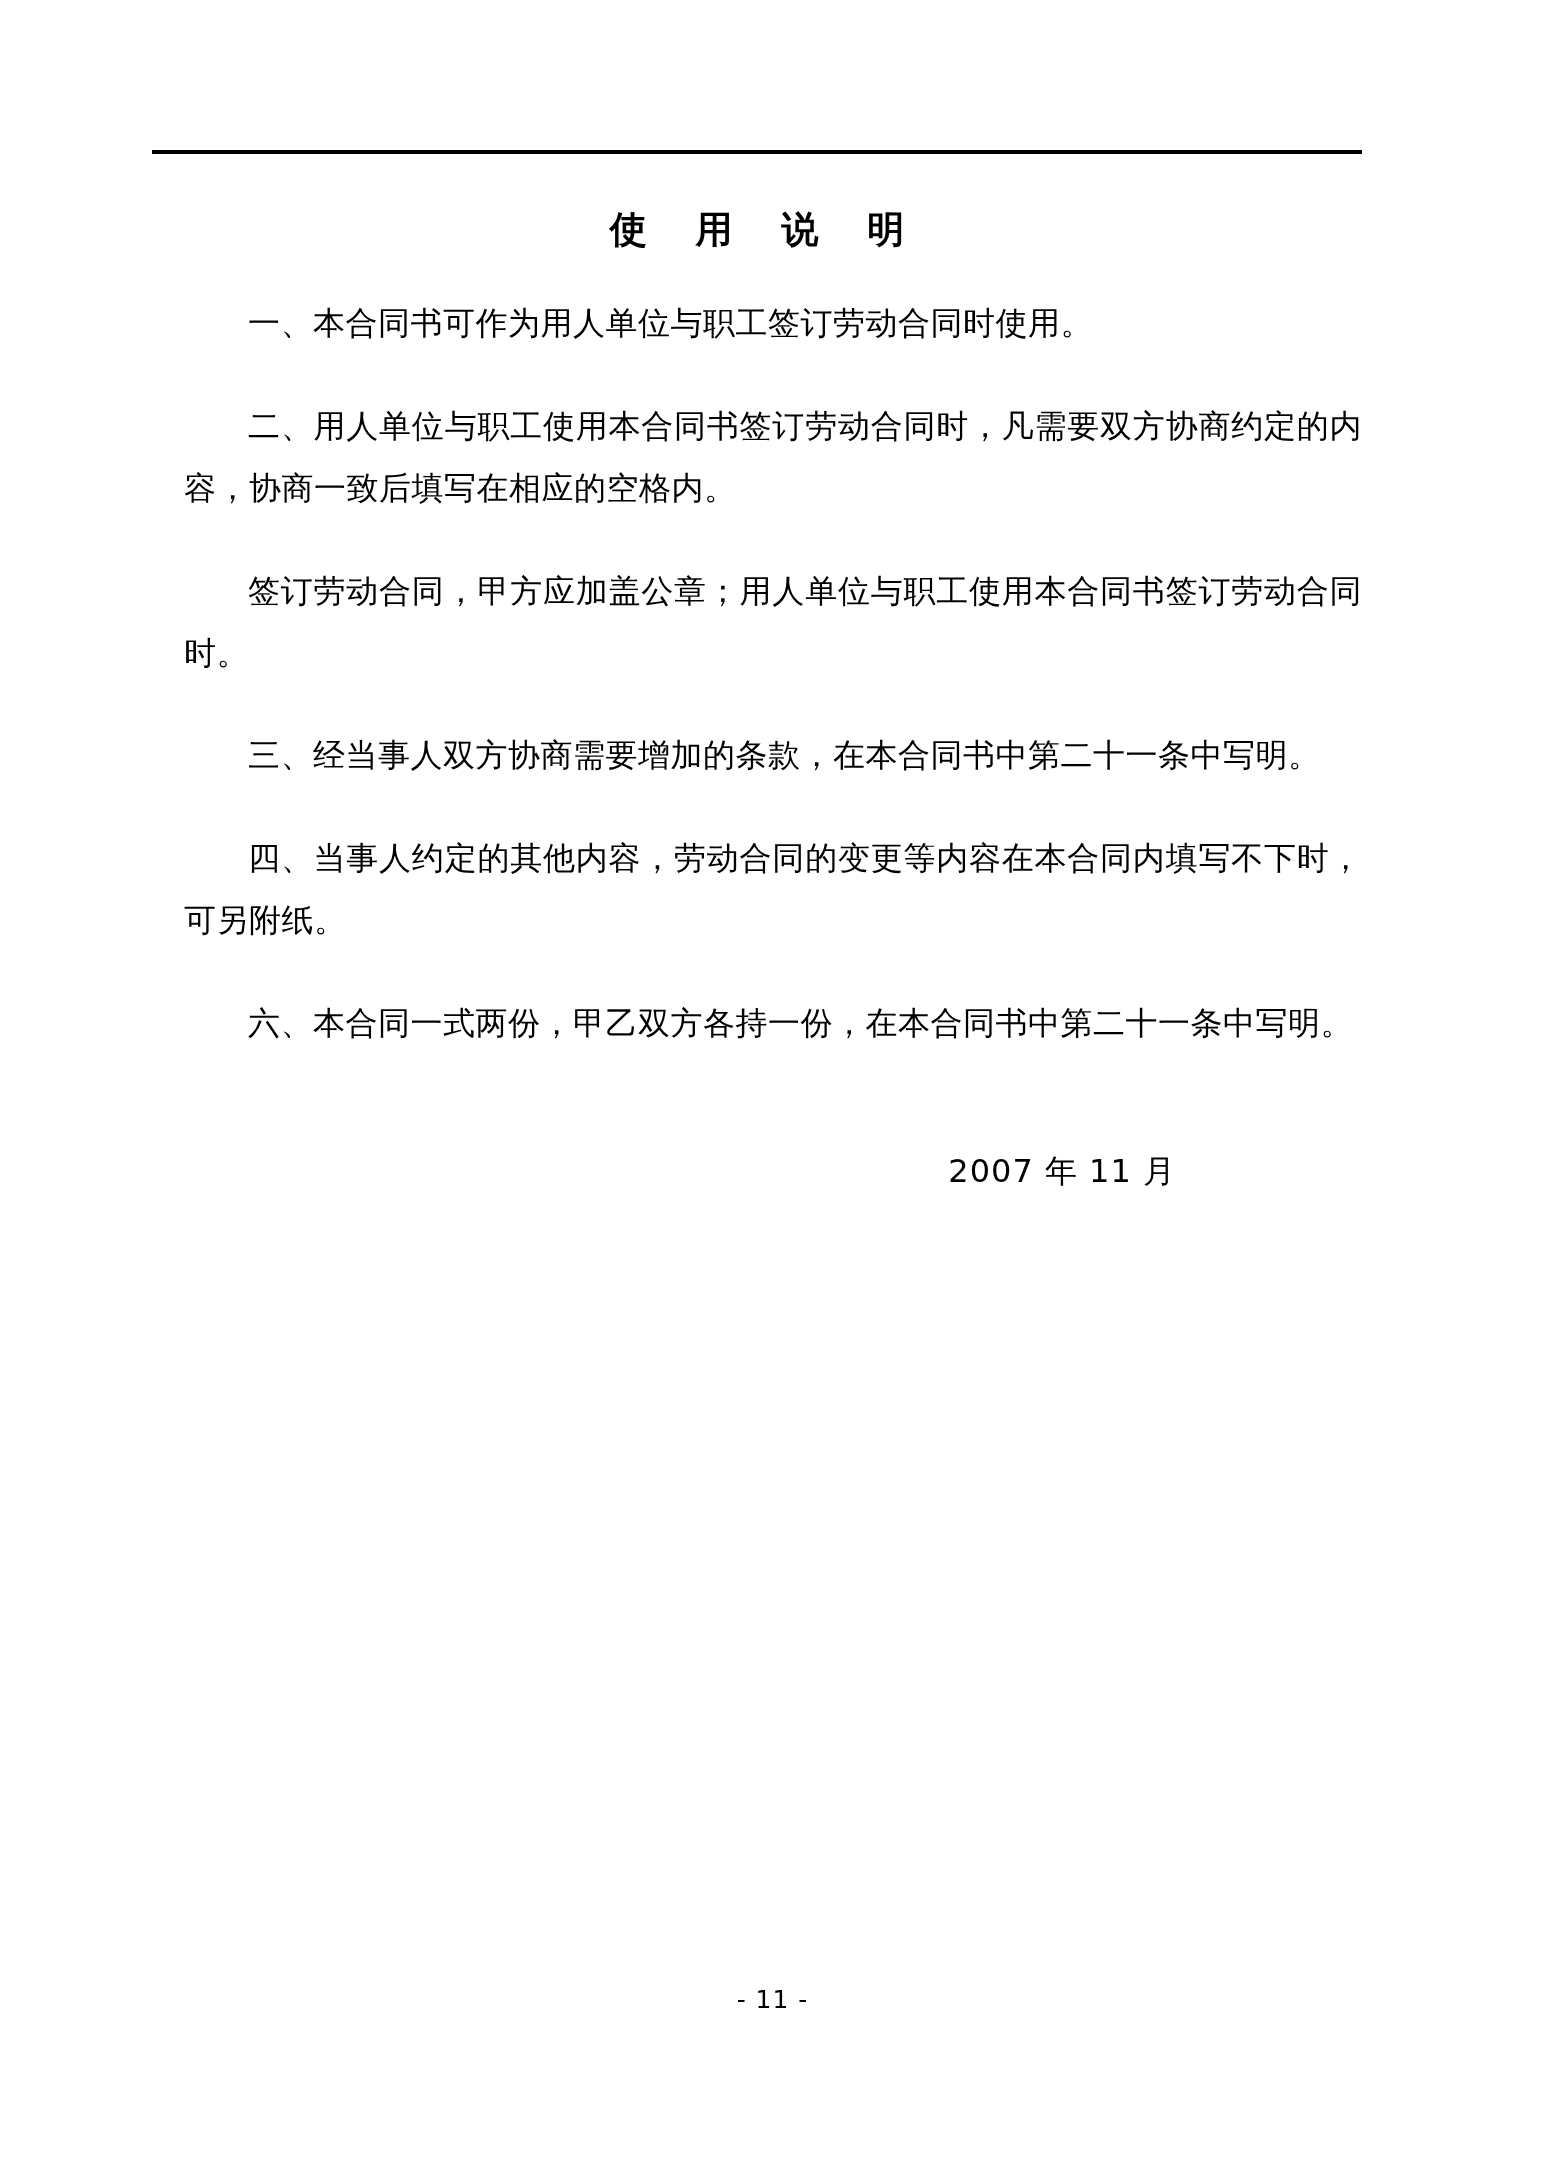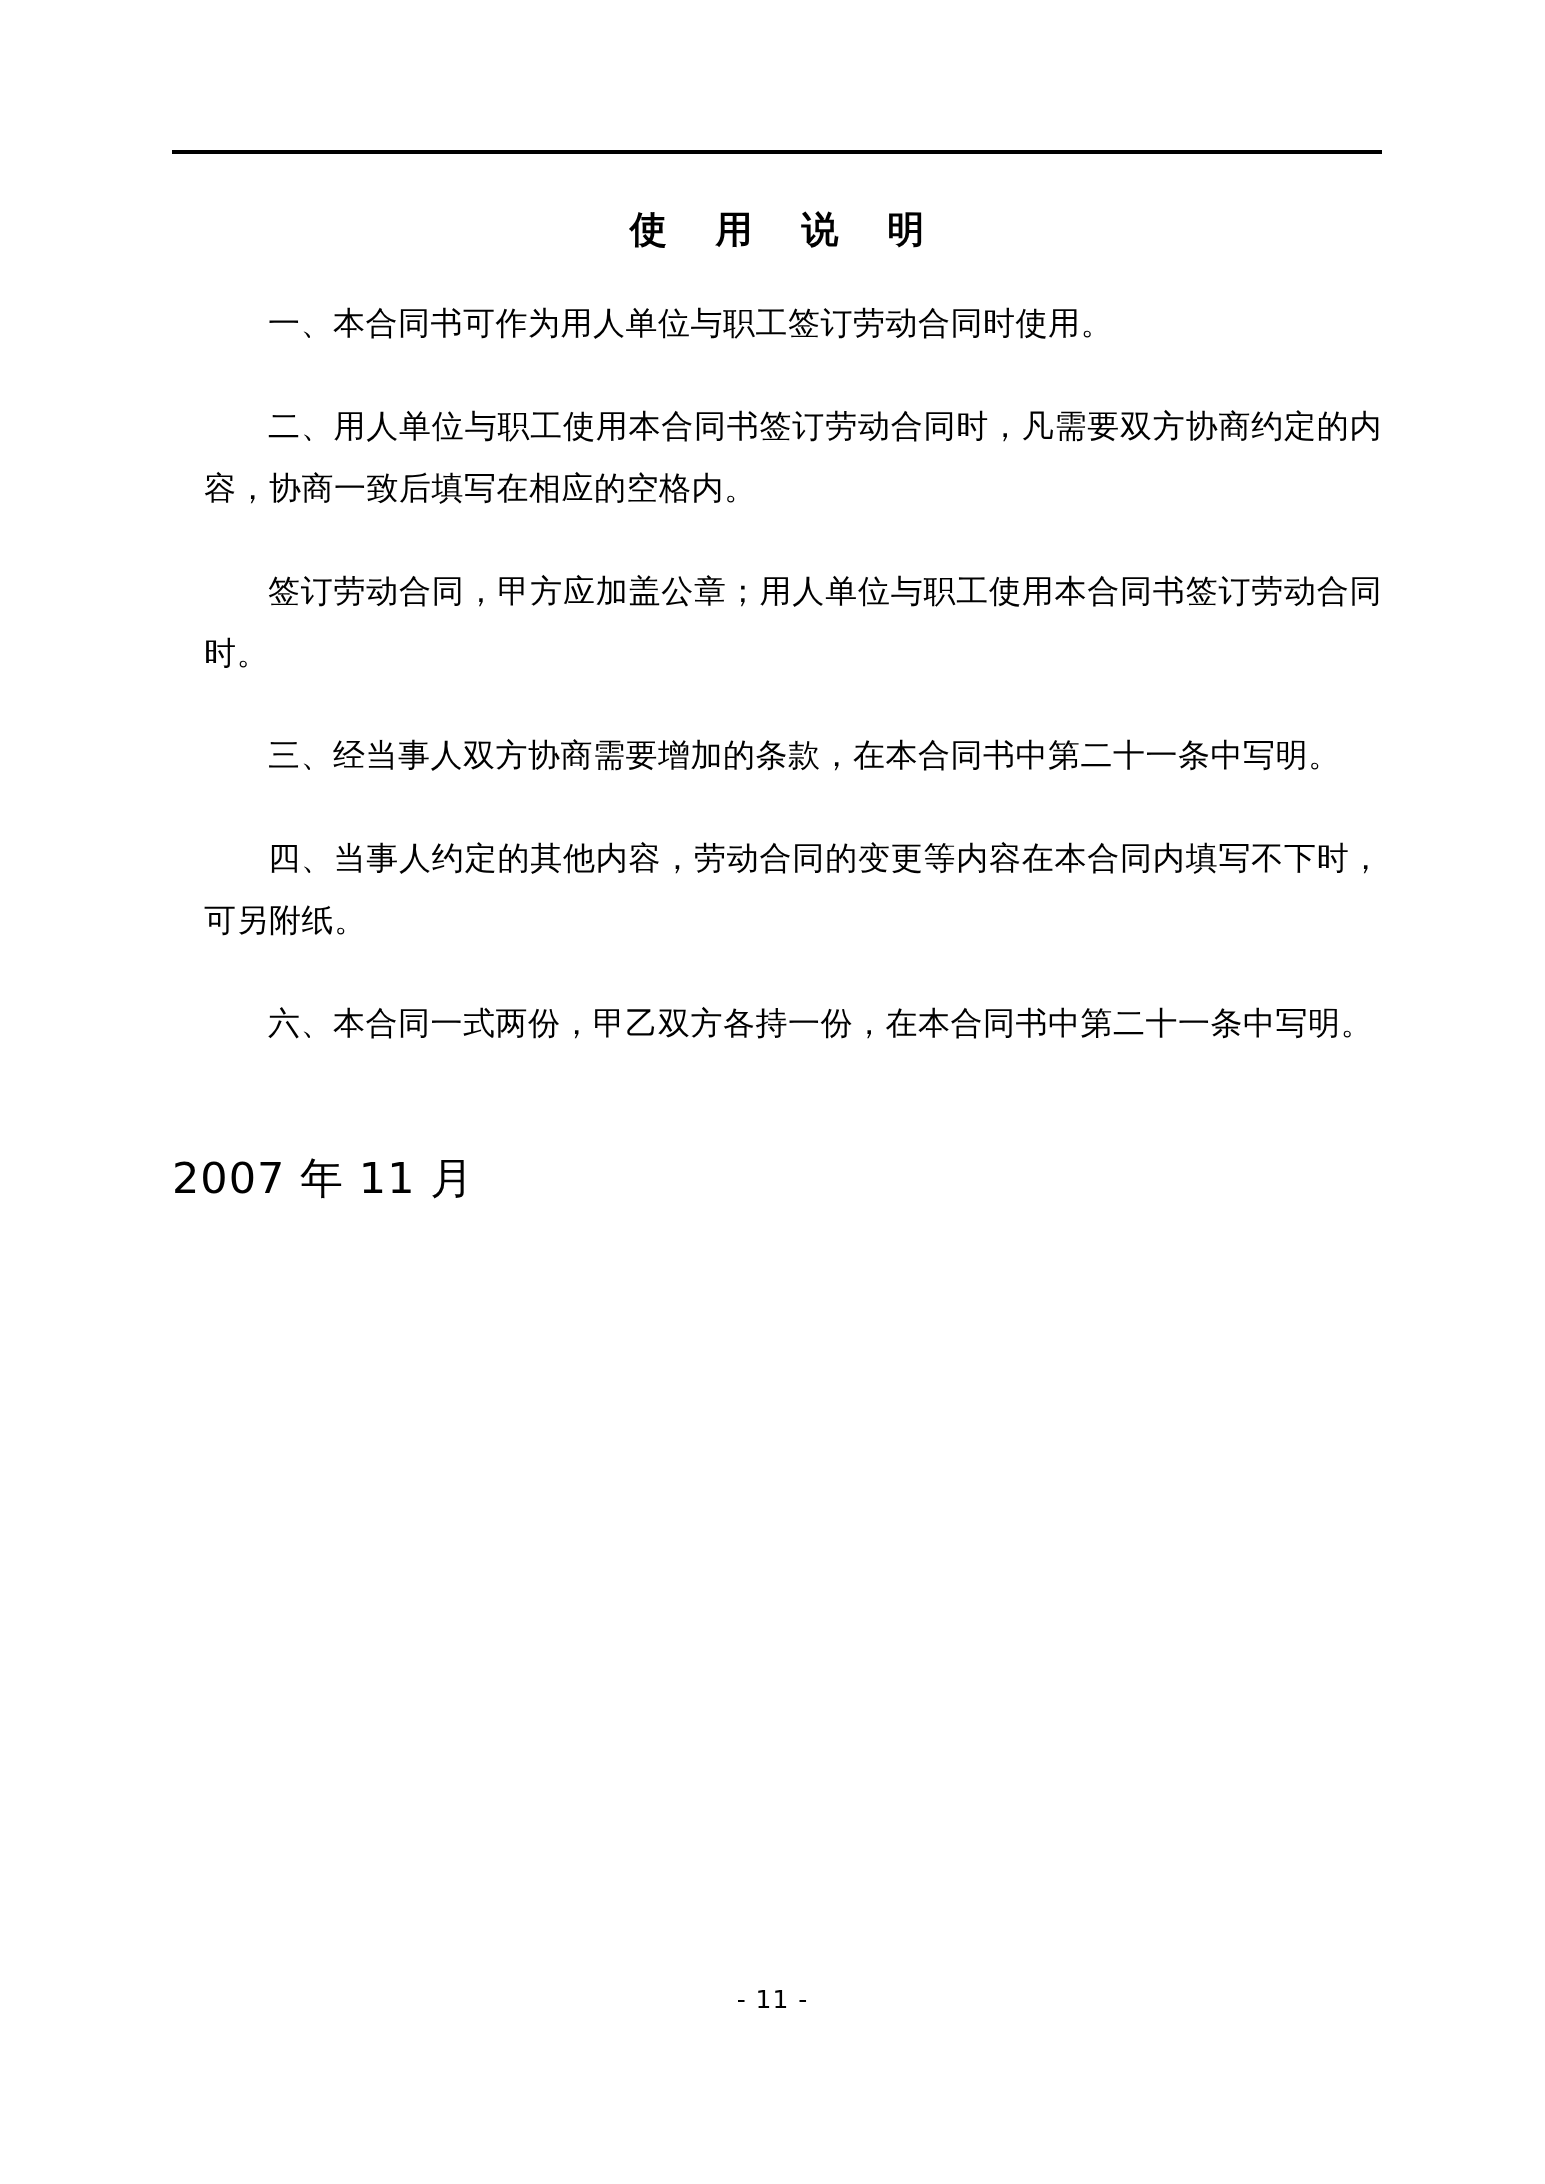--- a/index.html
+++ b/index.html
@@ -16,21 +16,21 @@
   }
   .page {
     position: relative;
     width: 1545px;
     height: 2184px;
     box-sizing: border-box;
     padding: 0;
   }
   .content {
     position: absolute;
-    left: 172px;
+    left: 152px;
     top: 150px;
     width: 1210px;
   }
   .top-rule {
     width: 1210px;
     height: 0;
     border-top: 4px solid #000000;
     margin: 0 0 0 0;
   }
   .doc-title {
@@ -49,23 +49,23 @@
     margin-top: 40px;
     text-align: justify;
     text-justify: inter-ideograph;
     letter-spacing: 0.5px;
   }
   .para.indent {
     text-indent: 64px;
     margin-left: 32px;
   }
   .signdate {
-    font-size: 43px;
+    font-size: 32px;
     margin-top: 96px;
-    text-align: left;
+    text-align: right;
     padding-right: 186px;
     letter-spacing: 1px;
   }
   .page-number {
     position: absolute;
     left: 0;
     right: 0;
     top: 1985px;
     text-align: center;
     font-size: 25px;

